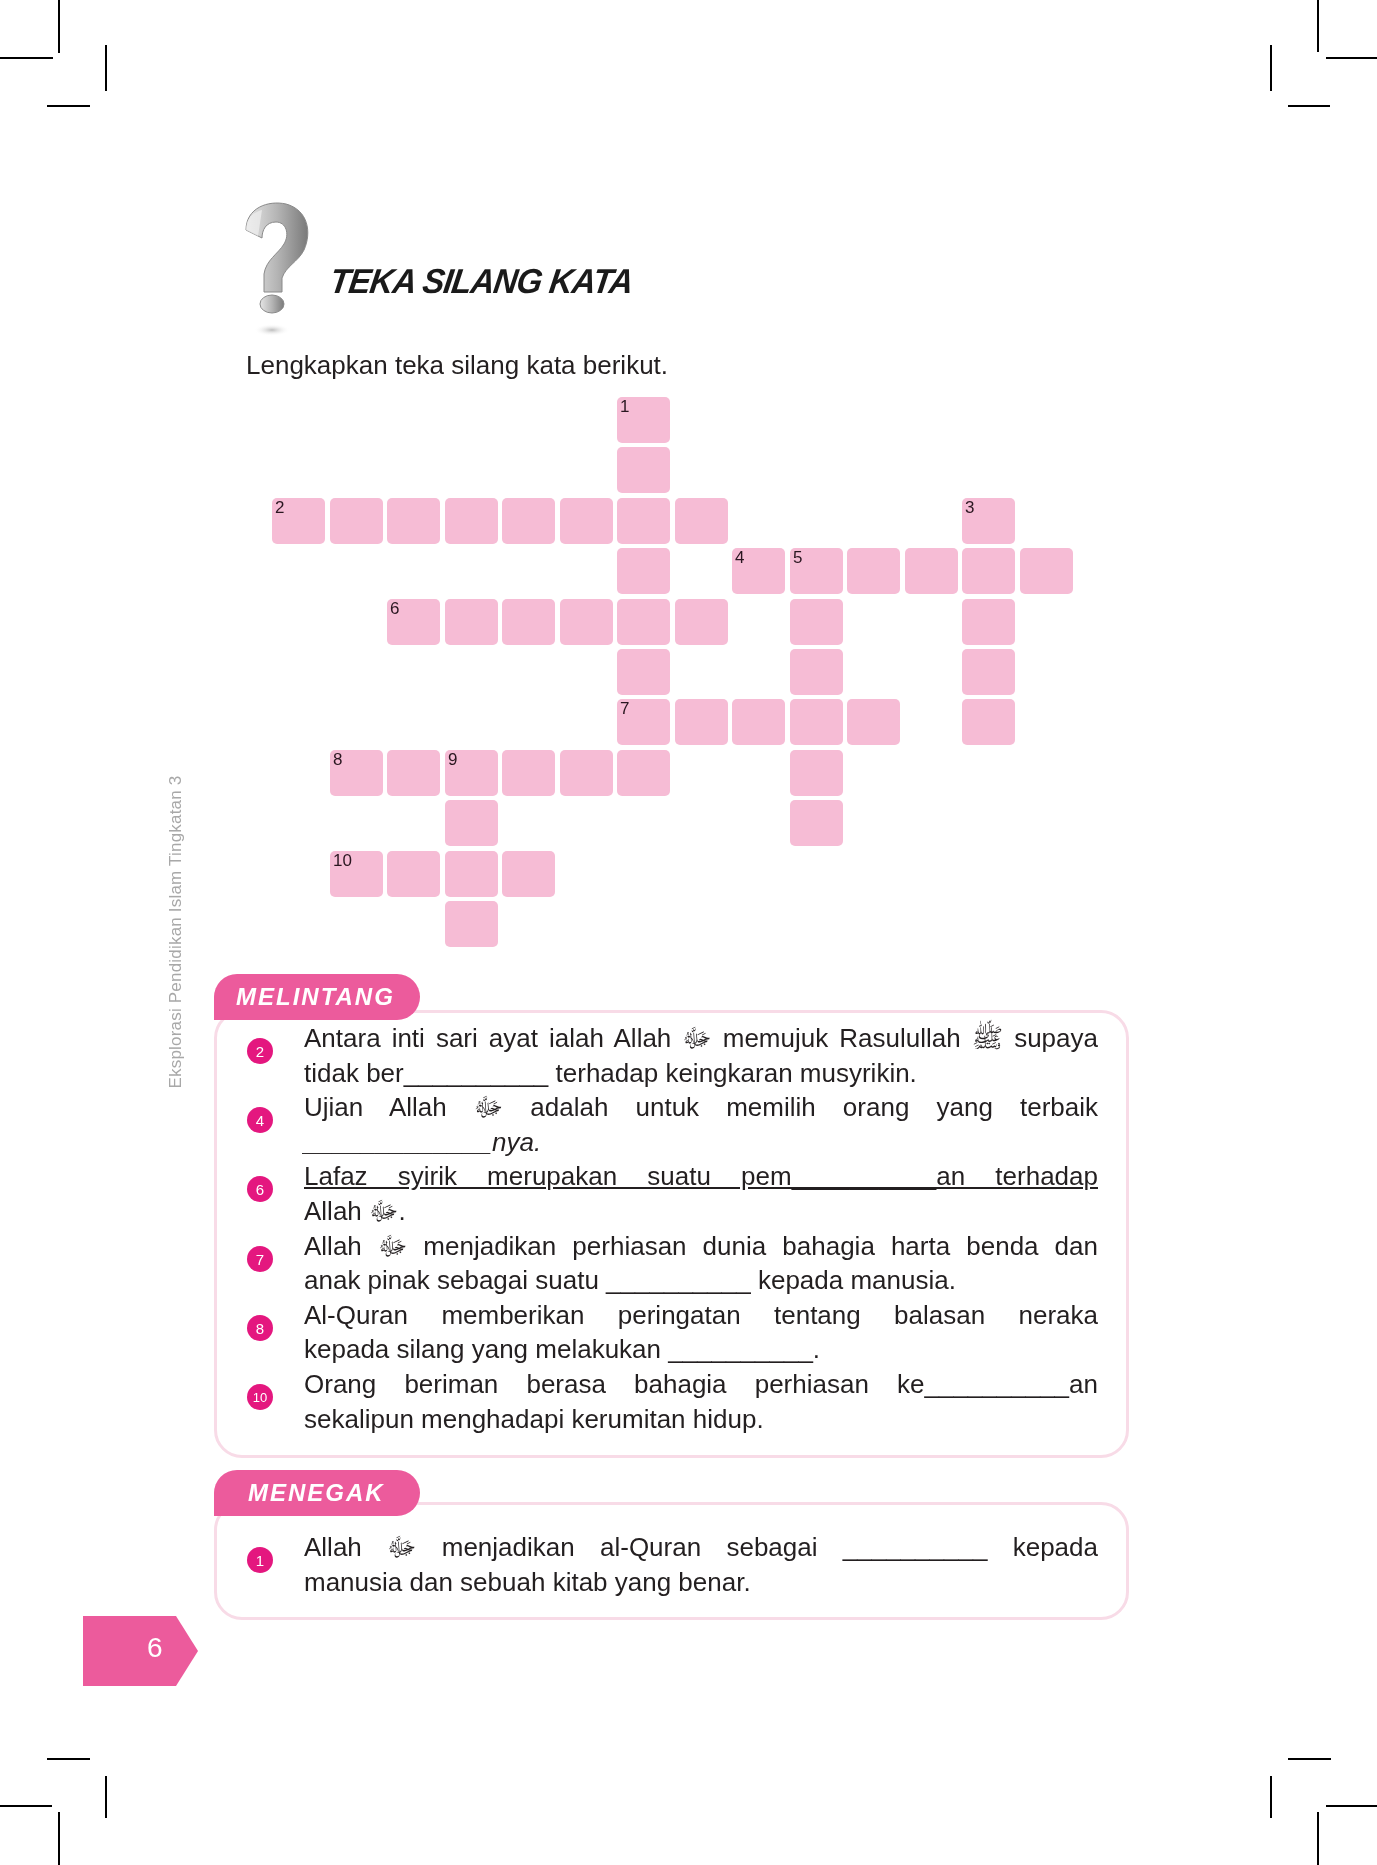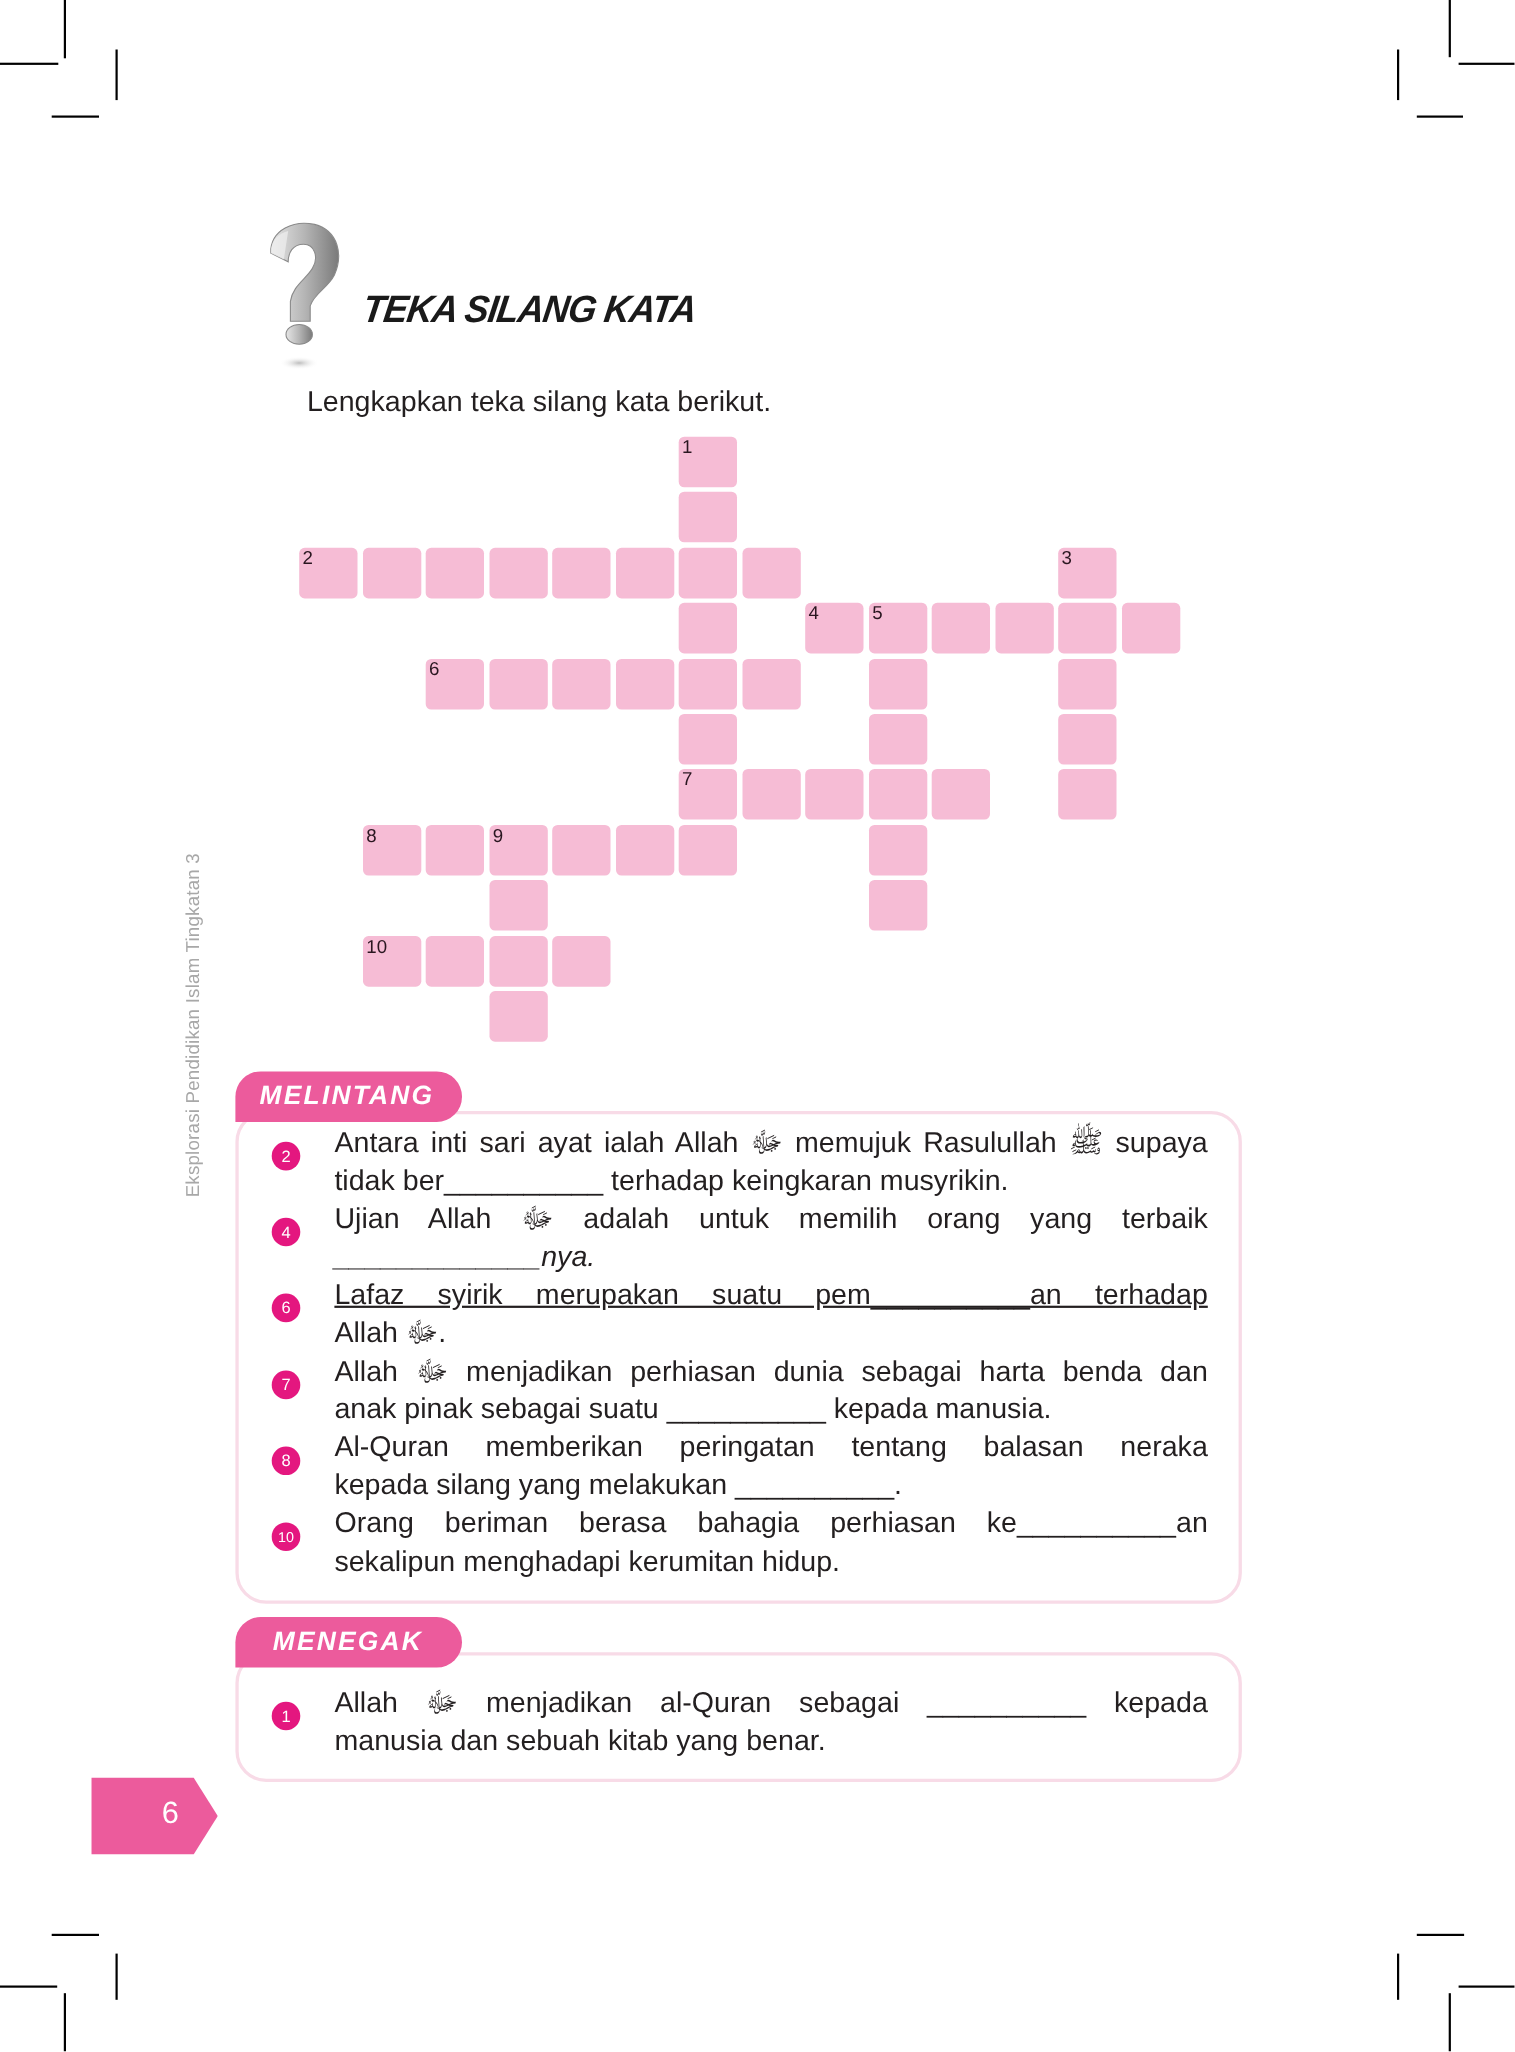--- a/index.html
+++ b/index.html
@@ -11,21 +11,21 @@
   .mark.h { height: 2px; }
   .mark.v { width: 2px; }
 
   
   .qmark { position: absolute; left: 238px; top: 200px; width: 80px; height: 140px; }
   .title {
     position: absolute; left: 330px; top: 262px; font-family: "Liberation Sans", sans-serif;
     font-size: 33px; font-weight: bold; font-style: italic; letter-spacing: -1px;
     color: #1a1a1a; transform: skewX(-8deg) scaleY(1.05); transform-origin: left center;
   }
-  .instruction { position: absolute; left: 246px; top: 350px; font-size: 26px; color: #231f20; margin-left: 33px; }
+  .instruction { position: absolute; left: 246px; top: 350px; font-size: 26px; color: #231f20; }
 
   
   .grid { position: absolute; left: 0; top: 0; }
   .cell {
     position: absolute; width: 53px; height: 46px; background: #f6bcd5; border-radius: 5px;
   }
   .cell .num {
     position: absolute; left: 3px; top: 1px; font-size: 17px; color: #2a1620; line-height: 18px;
   }
 
@@ -198,21 +198,21 @@
       <div class="clue-line" style="left: 304px; width: 794px; top: 1090px;">Ujian Allah ﷻ adalah untuk memilih orang yang terbaik</div>
       <div class="clue-line last" style="left: 304px; width: 794px; top: 1125px; font-style: italic;">_____________nya.</div>
     </div>
     <div class="clue">
       <div class="badge" style="left: 247px; top: 1176px;">6</div>
       <div class="clue-line" style="left: 304px; width: 794px; top: 1159px; text-decoration: underline;">Lafaz syirik merupakan suatu pem__________an terhadap</div>
       <div class="clue-line last" style="left: 304px; width: 794px; top: 1194px;">Allah ﷻ.</div>
     </div>
     <div class="clue">
       <div class="badge" style="left: 247px; top: 1246px;">7</div>
-      <div class="clue-line" style="left: 304px; width: 794px; top: 1229px;">Allah ﷻ menjadikan perhiasan dunia sebagai harta benda dan</div>
+      <div class="clue-line" style="left: 304px; width: 794px; top: 1229px;">Allah ﷻ menjadikan perhiasan dunia bahagia harta benda dan</div>
       <div class="clue-line last" style="left: 304px; width: 794px; top: 1263px;">anak pinak sebagai suatu __________ kepada manusia.</div>
     </div>
     <div class="clue">
       <div class="badge" style="left: 247px; top: 1315px;">8</div>
       <div class="clue-line" style="left: 304px; width: 794px; top: 1298px;">Al-Quran memberikan peringatan tentang balasan neraka</div>
       <div class="clue-line last" style="left: 304px; width: 794px; top: 1332px;">kepada silang yang melakukan __________.</div>
     </div>
     <div class="clue">
       <div class="badge" style="left: 247px; top: 1384px; font-size: 13px;">10</div>
       <div class="clue-line" style="left: 304px; width: 794px; top: 1367px;">Orang beriman berasa bahagia perhiasan ke__________an</div>

